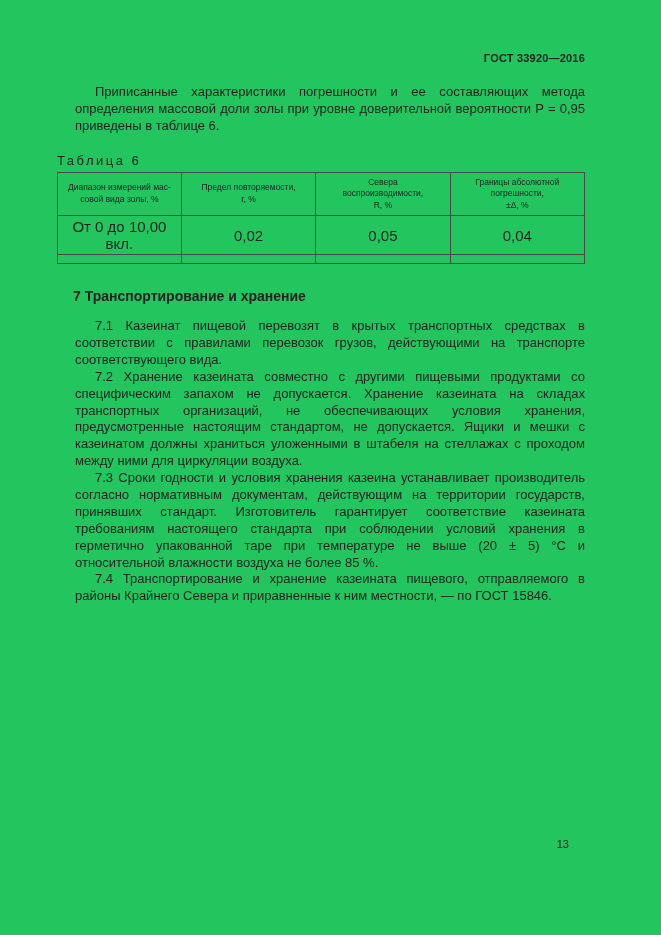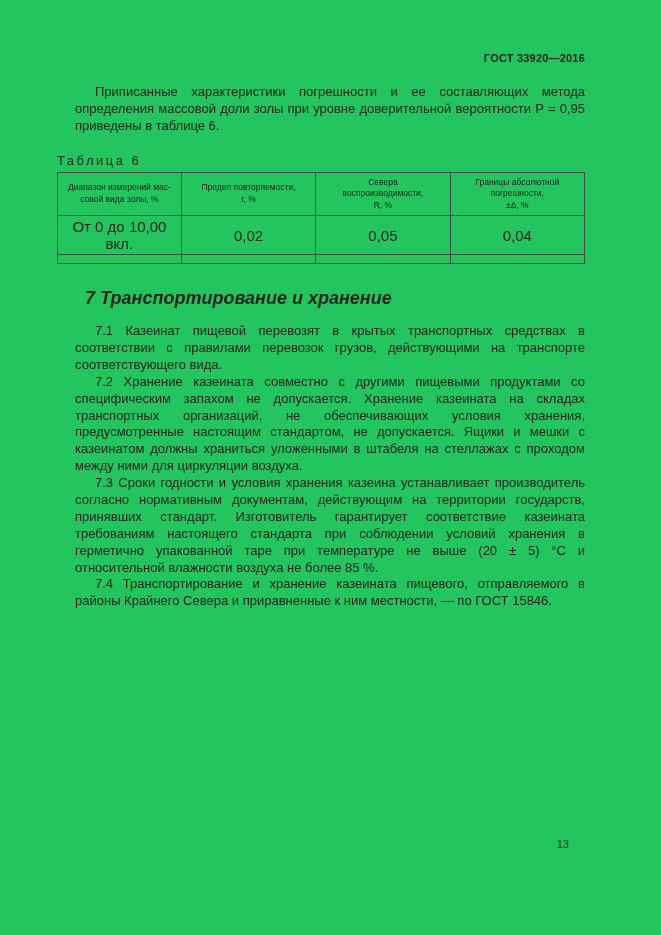--- a/index.html
+++ b/index.html
@@ -63,24 +63,23 @@
   }
   table.gost-table tr.spacer-row td {
     height: 9px;
     padding: 0;
   }
   .col-1 { width: 23.5%; }
   .col-2 { width: 25.5%; border-radius: 15px; }
   .col-3 { width: 25.5%; }
   .col-4 { width: 25.5%; }
   .section-title {
-    margin: 24px 0 14px 28px;
-    font-size: 18px;
+    margin: 24px 0 14px 16px;
+    font-size: 14px;
     font-weight: bold;
-    font-style: italic;
   }
   .page-number {
     position: absolute;
     right: 92px;
     top: 838px;
     font-size: 11px;
   }
 </style>
 </head>
 <body>

